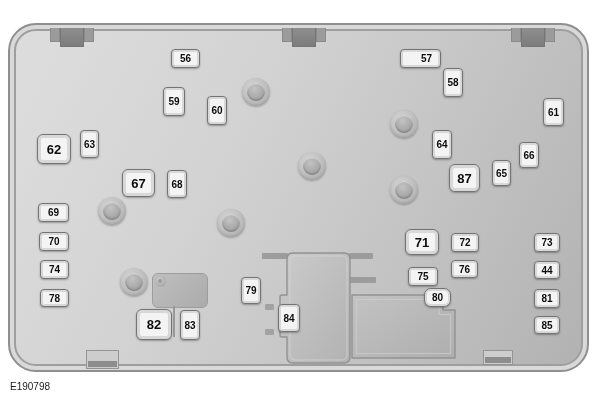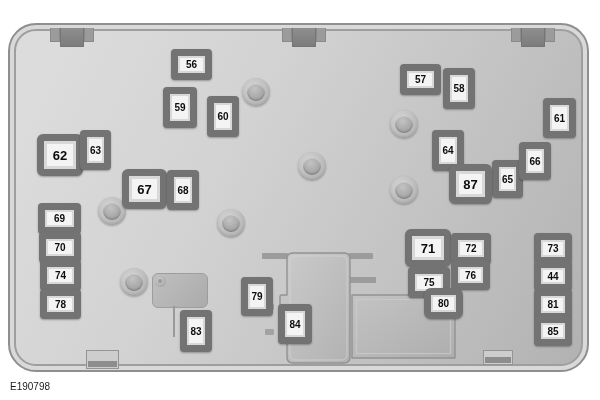--- a/index.html
+++ b/index.html
@@ -26,21 +26,21 @@
   
   .bolt{position:absolute;width:28px;height:28px;border-radius:50%;z-index:3;
     background:radial-gradient(circle at 38% 33%,#d4d4d4 0%,#c2c2c2 45%,#a9a9a9 90%);
     box-shadow:0 1px 2px rgba(0,0,0,.25), inset 0 -1px 2px rgba(0,0,0,.12);}
   .bolt .in{position:absolute;left:5px;top:5px;right:5px;bottom:5px;border-radius:50%;
     background:radial-gradient(circle at 42% 33%,#c3c3c3 0%,#a7a7a7 60%,#989898 100%);
     box-shadow:inset 0 1px 1px rgba(255,255,255,.55), inset 0 -1px 2px rgba(0,0,0,.25);}
 
   
   .fuse{position:absolute;display:flex;align-items:center;justify-content:center;z-index:6;
-    background:#f4f4f4;border:7px solid #737373;border-radius:4px;
+    background:#f4f4f4;border:1px solid #737373;border-radius:4px;
     box-shadow:inset 0 0 0 2px #d8d8d8, 0 1px 2px rgba(0,0,0,.3);
     font-size:10px;font-weight:bold;color:#0d0d0d;letter-spacing:0px;}
   .fuse.big{border-radius:6px;box-shadow:inset 0 0 0 3px #d8d8d8, 0 1px 2px rgba(0,0,0,.3);font-size:13px;}
 
   
   .relay-small{position:absolute;left:152px;top:273px;width:54px;height:33px;z-index:2;
     background:linear-gradient(135deg,#bfbfbf,#ababab);border:1px solid #9d9d9d;border-radius:6px;}
   .relay-pin{position:absolute;left:2px;top:2px;width:11px;height:11px;border-radius:50%;
     background:radial-gradient(circle at 40% 35%,#cdcdcd,#a8a8a8 75%);}
   .relay-pin .dot{position:absolute;left:3px;top:3px;width:4px;height:4px;border-radius:50%;background:#9a9a9a;}
@@ -127,21 +127,21 @@
     <rect x="109" y="32" width="27" height="6" rx="1" fill="#9c9c9c"></rect>
     <path d="M53 8 H104 Q110 8 110 14 V112 Q110 118 104 118 H53 Q47 118 47 112 V92 H42 Q40 92 40 90 V52 Q40 50 42 50 H47 V14 Q47 8 53 8 Z" fill="url(#gA)" stroke="#929292" stroke-width="1.4" stroke-linejoin="round"></path>
     <rect x="50" y="11" width="57" height="104" rx="5" fill="none" stroke="#d6d6d6" stroke-width="1" opacity="0.7"></rect>
     <path d="M112 50 H203 V65 H215 V113 H112 Z" fill="url(#gB)" stroke="#929292" stroke-width="1.4" stroke-linejoin="round"></path>
     <path d="M116.5 54.5 H199 V69.5 H210.5 V108.5 H116.5 Z" fill="none" stroke="#cccccc" stroke-width="1.2" opacity="0.8"></path>
     <rect x="25" y="59" width="9" height="6" rx="1" fill="#a2a2a2"></rect>
     <rect x="25" y="84" width="9" height="6" rx="1" fill="#a2a2a2"></rect>
   </svg>
 
   <div class="fuse" style="left:171px;top:49px;width:27px;height:17px;">56</div>
-  <div class="fuse" style="left:400px;top:64px;width:27px;height:17px;">57</div>
+  <div class="fuse" style="left:400px;top:49px;width:27px;height:17px;padding-left:12px;">57</div>
   <div class="fuse" style="left:443px;top:68px;width:18px;height:27px;">58</div>
   <div class="fuse" style="left:163px;top:87px;width:20px;height:27px;">59</div>
   <div class="fuse" style="left:207px;top:96px;width:18px;height:27px;">60</div>
   <div class="fuse" style="left:543px;top:98px;width:19px;height:26px;">61</div>
   <div class="fuse big" style="left:37px;top:134px;width:32px;height:28px;">62</div>
   <div class="fuse" style="left:80px;top:130px;width:17px;height:26px;">63</div>
   <div class="fuse" style="left:432px;top:130px;width:18px;height:27px;">64</div>
   <div class="fuse" style="left:492px;top:160px;width:17px;height:24px;">65</div>
   <div class="fuse" style="left:519px;top:142px;width:18px;height:24px;">66</div>
   <div class="fuse big" style="left:122px;top:169px;width:31px;height:26px;">67</div>
@@ -153,19 +153,20 @@
   <div class="fuse" style="left:451px;top:233px;width:26px;height:17px;">72</div>
   <div class="fuse" style="left:534px;top:233px;width:24px;height:17px;">73</div>
   <div class="fuse" style="left:40px;top:260px;width:27px;height:17px;">74</div>
   <div class="fuse" style="left:408px;top:267px;width:28px;height:17px;">75</div>
   <div class="fuse" style="left:451px;top:260px;width:25px;height:16px;">76</div>
   <div class="fuse" style="left:534px;top:261px;width:24px;height:16px;">44</div>
   <div class="fuse" style="left:40px;top:289px;width:27px;height:16px;">78</div>
   <div class="fuse" style="left:241px;top:277px;width:18px;height:25px;">79</div>
   <div class="fuse" style="left:424px;top:288px;width:25px;height:17px;border-radius:7px;">80</div>
   <div class="fuse" style="left:534px;top:289px;width:24px;height:17px;text-align:center;">81</div>
+  <div class="fuse big" style="left:136px;top:309px;width:34px;height:29px;">82</div>
   <div class="fuse" style="left:180px;top:310px;width:18px;height:28px;">83</div>
   <div class="fuse" style="left:278px;top:304px;width:20px;height:26px;">84</div>
   <div class="fuse" style="left:534px;top:316px;width:24px;height:16px;">85</div>
 
   <div class="figure-code">E190798</div>
 
 </div>
 
 </body></html>

